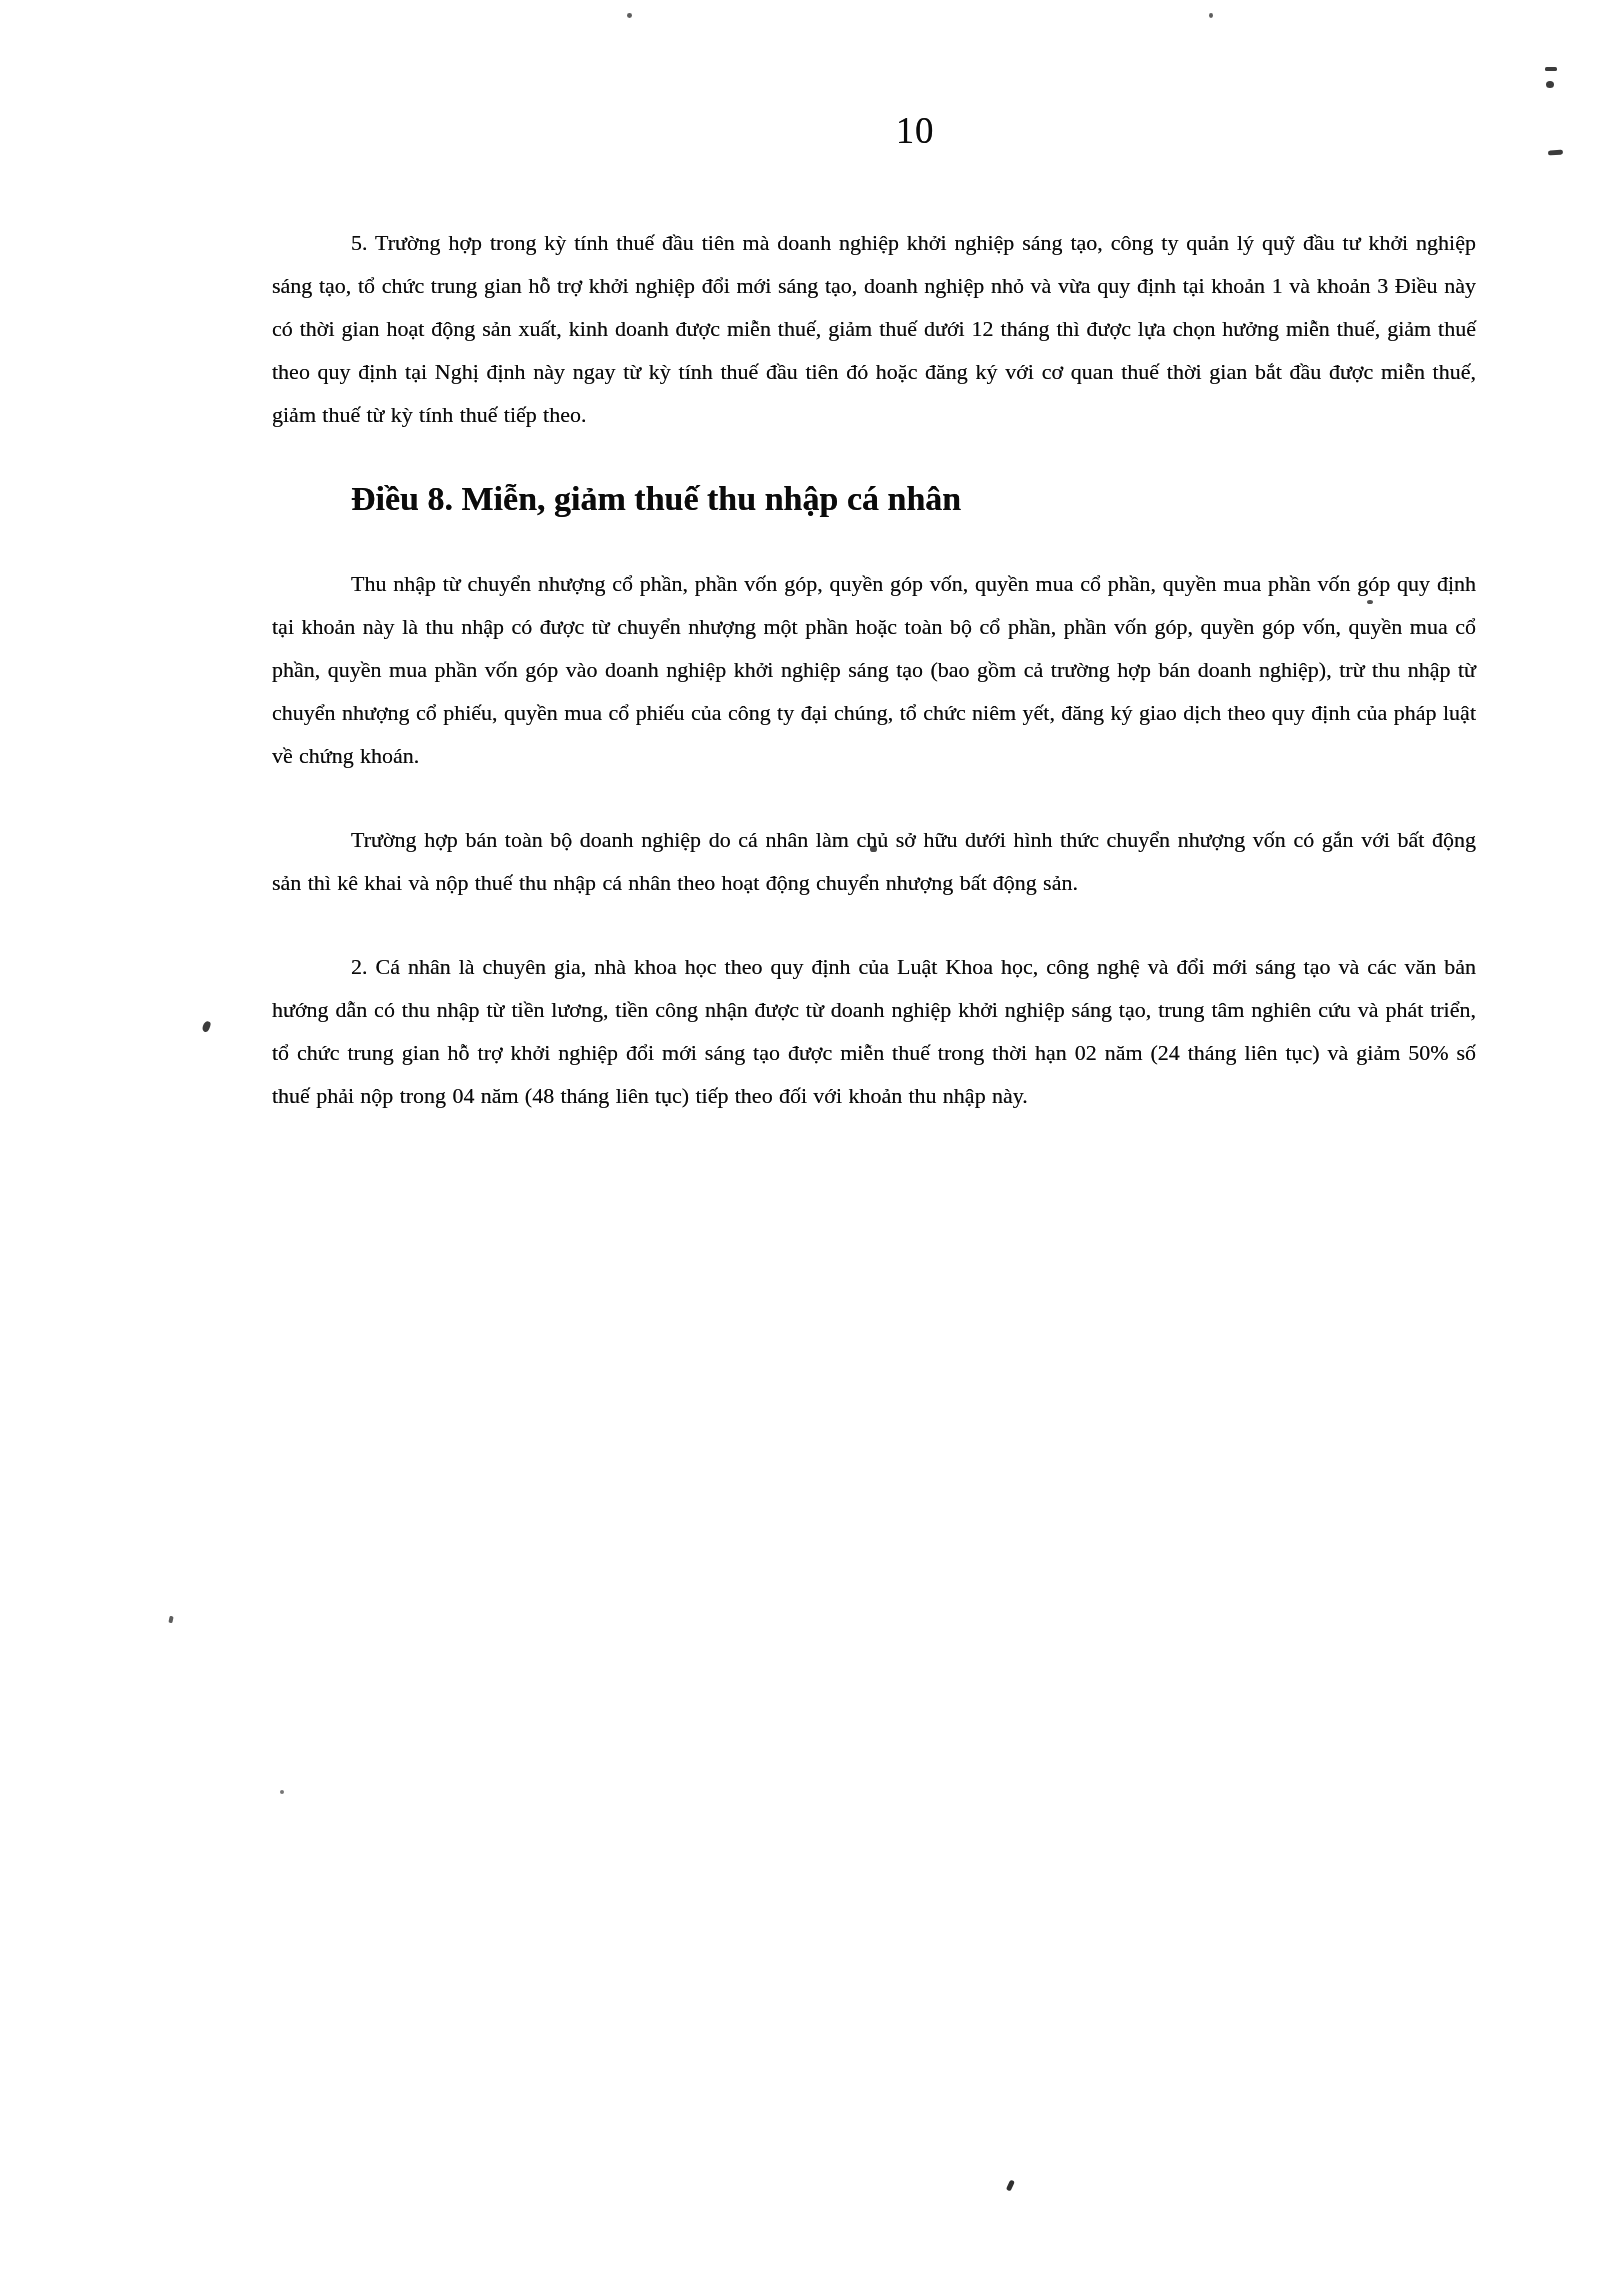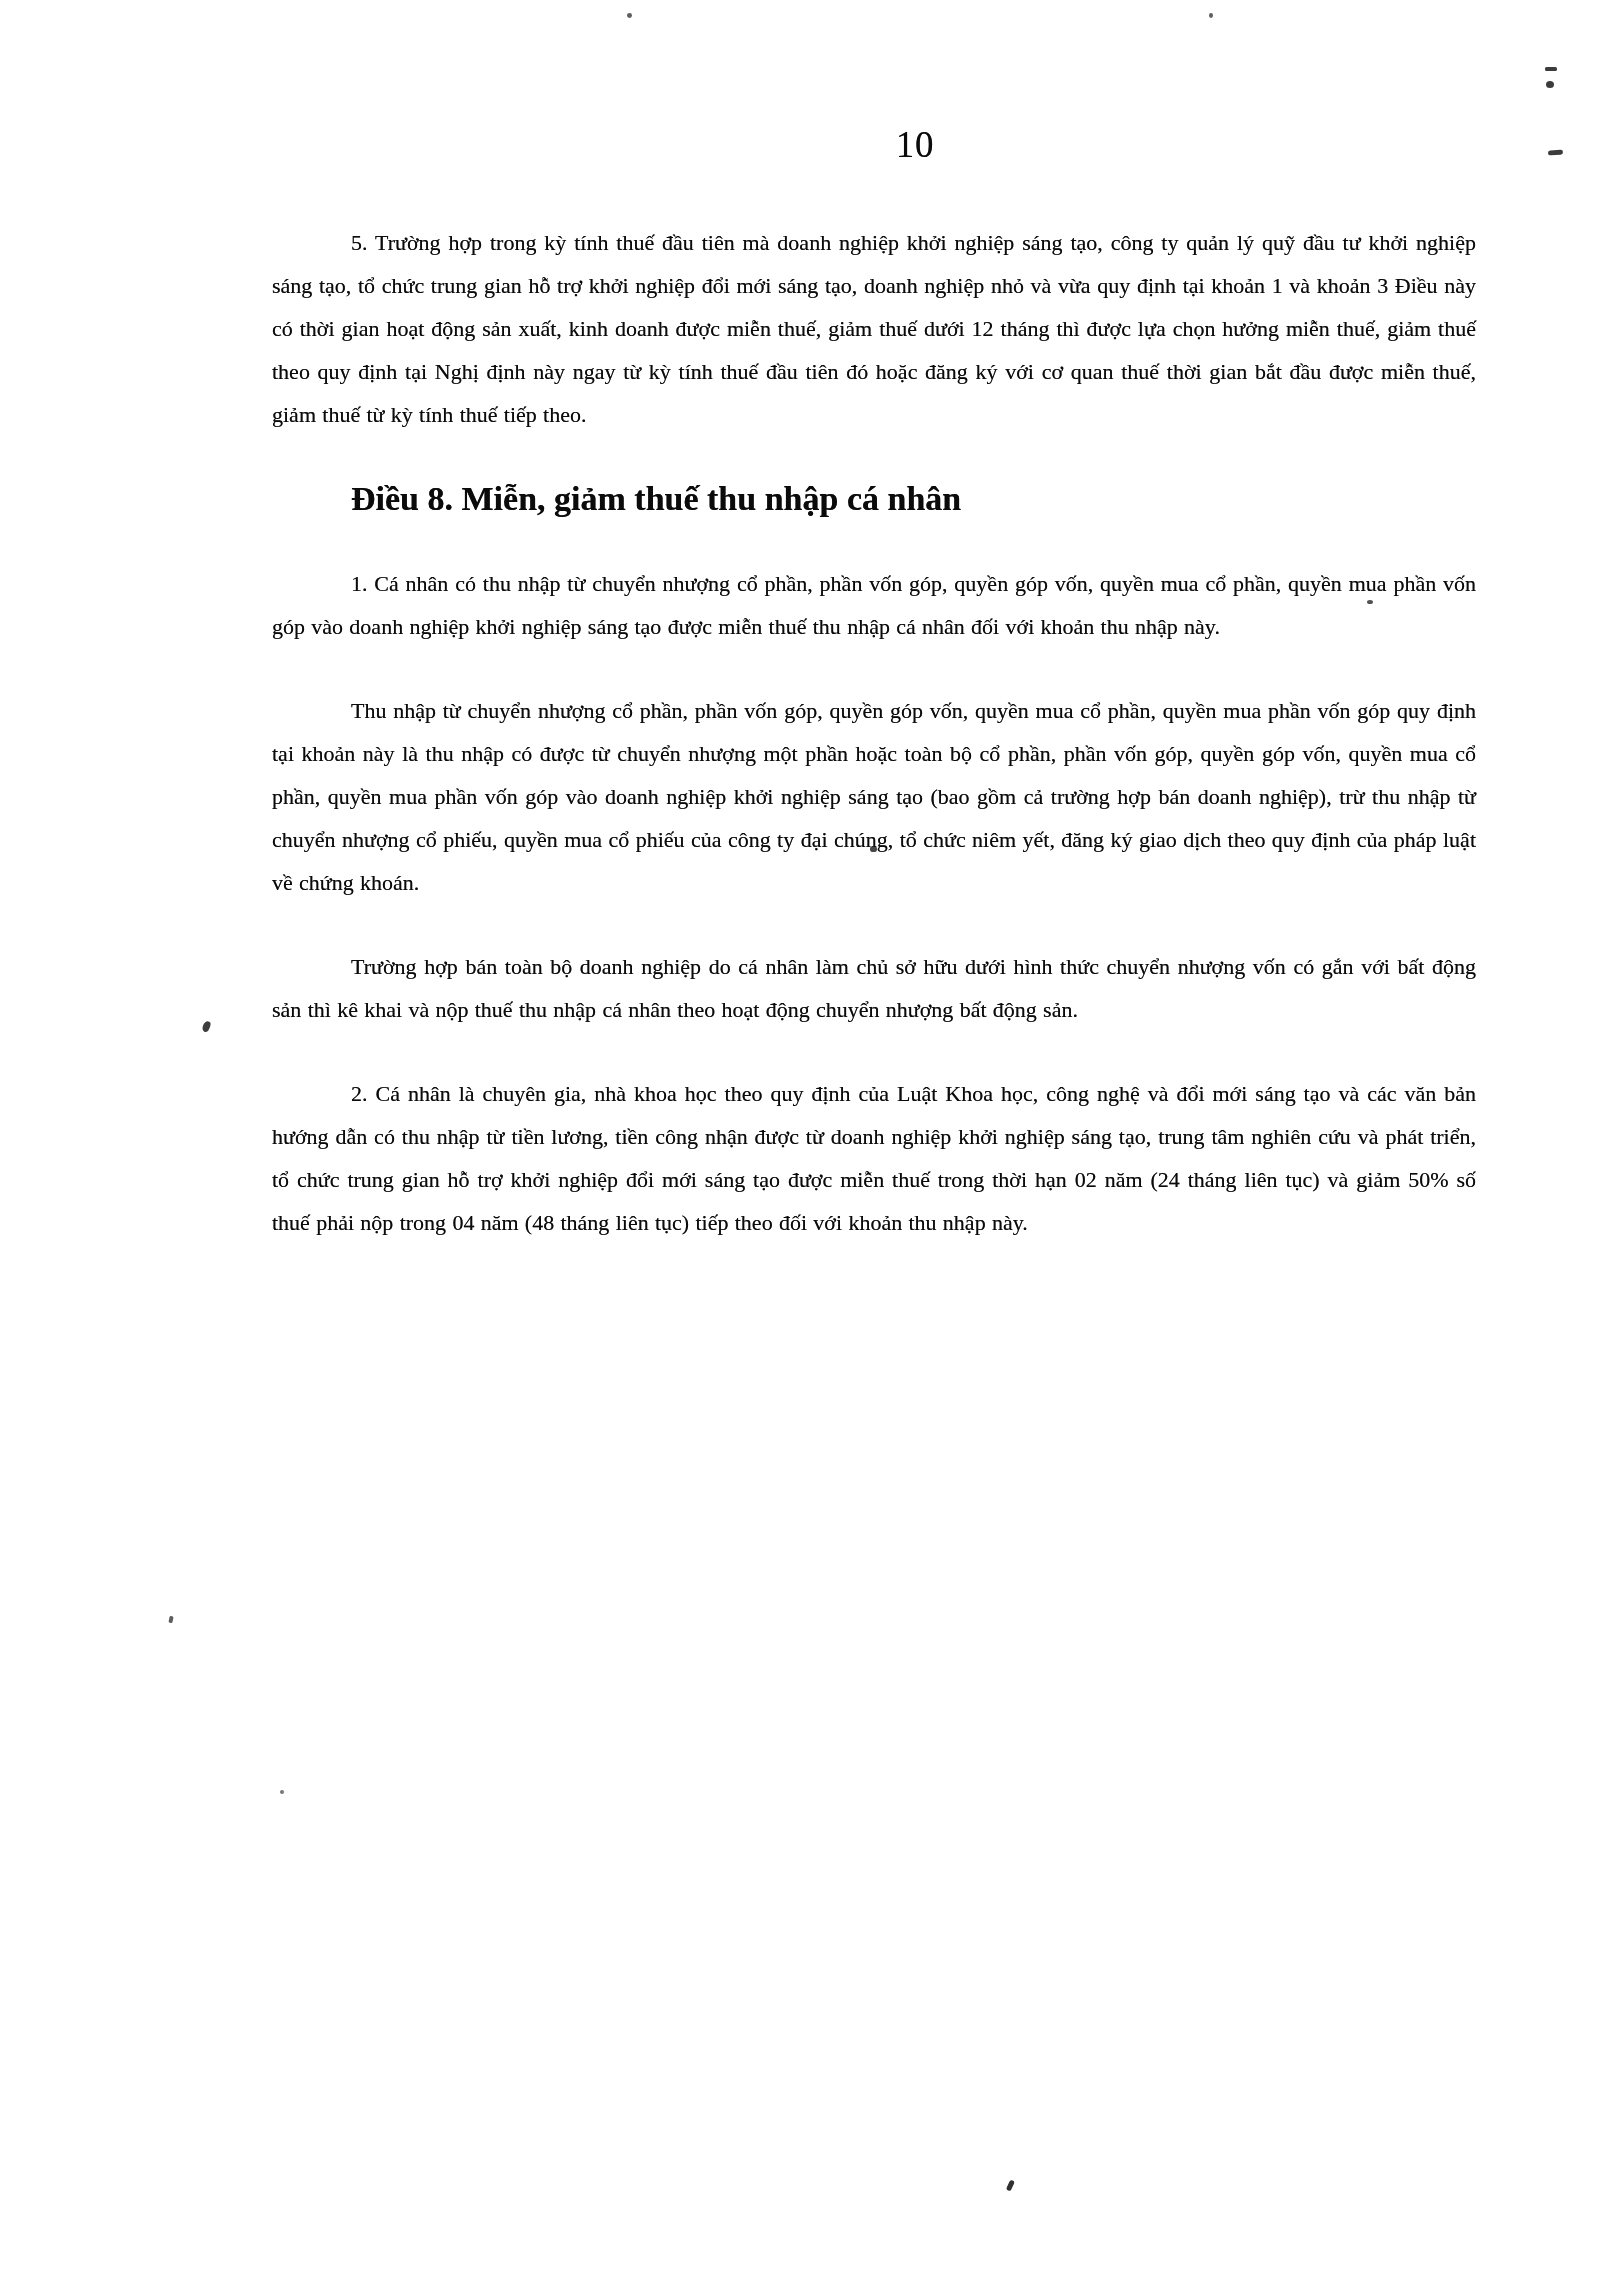--- a/index.html
+++ b/index.html
@@ -12,21 +12,21 @@
     width: 1621px;
     height: 2284px;
     margin: 0 auto;
     background: #ffffff;
     font-family: "Liberation Serif", "DejaVu Serif", serif;
     color: #0b0b0b;
     overflow: hidden;
   }
   .page-number {
     position: absolute;
-    top: 126px;
+    top: 112px;
     left: 850px;
     width: 130px;
     text-align: center;
     font-size: 37px;
     line-height: 37px;
     letter-spacing: 0.8px;
     text-shadow: 0 0 0.5px rgba(0,0,0,0.65);
   }
   .content {
     position: absolute;
@@ -76,21 +76,20 @@
 
 <div class="page">
 
   <div class="page-number">10</div>
 
   <div class="content">
     <p>5. Trường hợp trong kỳ tính thuế đầu tiên mà doanh nghiệp khởi nghiệp sáng tạo, công ty quản lý quỹ đầu tư khởi nghiệp sáng tạo, tổ chức trung gian hỗ trợ khởi nghiệp đổi mới sáng tạo, doanh nghiệp nhỏ và vừa quy định tại khoản 1 và khoản 3 Điều này có thời gian hoạt động sản xuất, kinh doanh được miễn thuế, giảm thuế dưới 12 tháng thì được lựa chọn hưởng miễn thuế, giảm thuế theo quy định tại Nghị định này ngay từ kỳ tính thuế đầu tiên đó hoặc đăng ký với cơ quan thuế thời gian bắt đầu được miễn thuế, giảm thuế từ kỳ tính thuế tiếp theo.</p>
 
     <h2>Điều 8. Miễn, giảm thuế thu nhập cá nhân</h2>
 
-    <p>1. Cá nhân có thu nhập từ chuyển nhượng cổ phần, phần vốn góp, quyền góp vốn, quyền mua cổ phần, quyền mua phần vốn góp vào doanh nghiệp khởi nghiệp sáng tạo được miễn thuế thu nhập cá nhân đối với khoản thu nhập này.</p>
 
     <p>Thu nhập từ chuyển nhượng cổ phần, phần vốn góp, quyền góp vốn, quyền mua cổ phần, quyền mua phần vốn góp quy định tại khoản này là thu nhập có được từ chuyển nhượng một phần hoặc toàn bộ cổ phần, phần vốn góp, quyền góp vốn, quyền mua cổ phần, quyền mua phần vốn góp vào doanh nghiệp khởi nghiệp sáng tạo (bao gồm cả trường hợp bán doanh nghiệp), trừ thu nhập từ chuyển nhượng cổ phiếu, quyền mua cổ phiếu của công ty đại chúng, tổ chức niêm yết, đăng ký giao dịch theo quy định của pháp luật về chứng khoán.</p>
 
     <p>Trường hợp bán toàn bộ doanh nghiệp do cá nhân làm chủ sở hữu dưới hình thức chuyển nhượng vốn có gắn với bất động sản thì kê khai và nộp thuế thu nhập cá nhân theo hoạt động chuyển nhượng bất động sản.</p>
 
     <p>2. Cá nhân là chuyên gia, nhà khoa học theo quy định của Luật Khoa học, công nghệ và đổi mới sáng tạo và các văn bản hướng dẫn có thu nhập từ tiền lương, tiền công nhận được từ doanh nghiệp khởi nghiệp sáng tạo, trung tâm nghiên cứu và phát triển, tổ chức trung gian hỗ trợ khởi nghiệp đổi mới sáng tạo được miễn thuế trong thời hạn 02 năm (24 tháng liên tục) và giảm 50% số thuế phải nộp trong 04 năm (48 tháng liên tục) tiếp theo đối với khoản thu nhập này.</p>
 
 
   </div>
 

